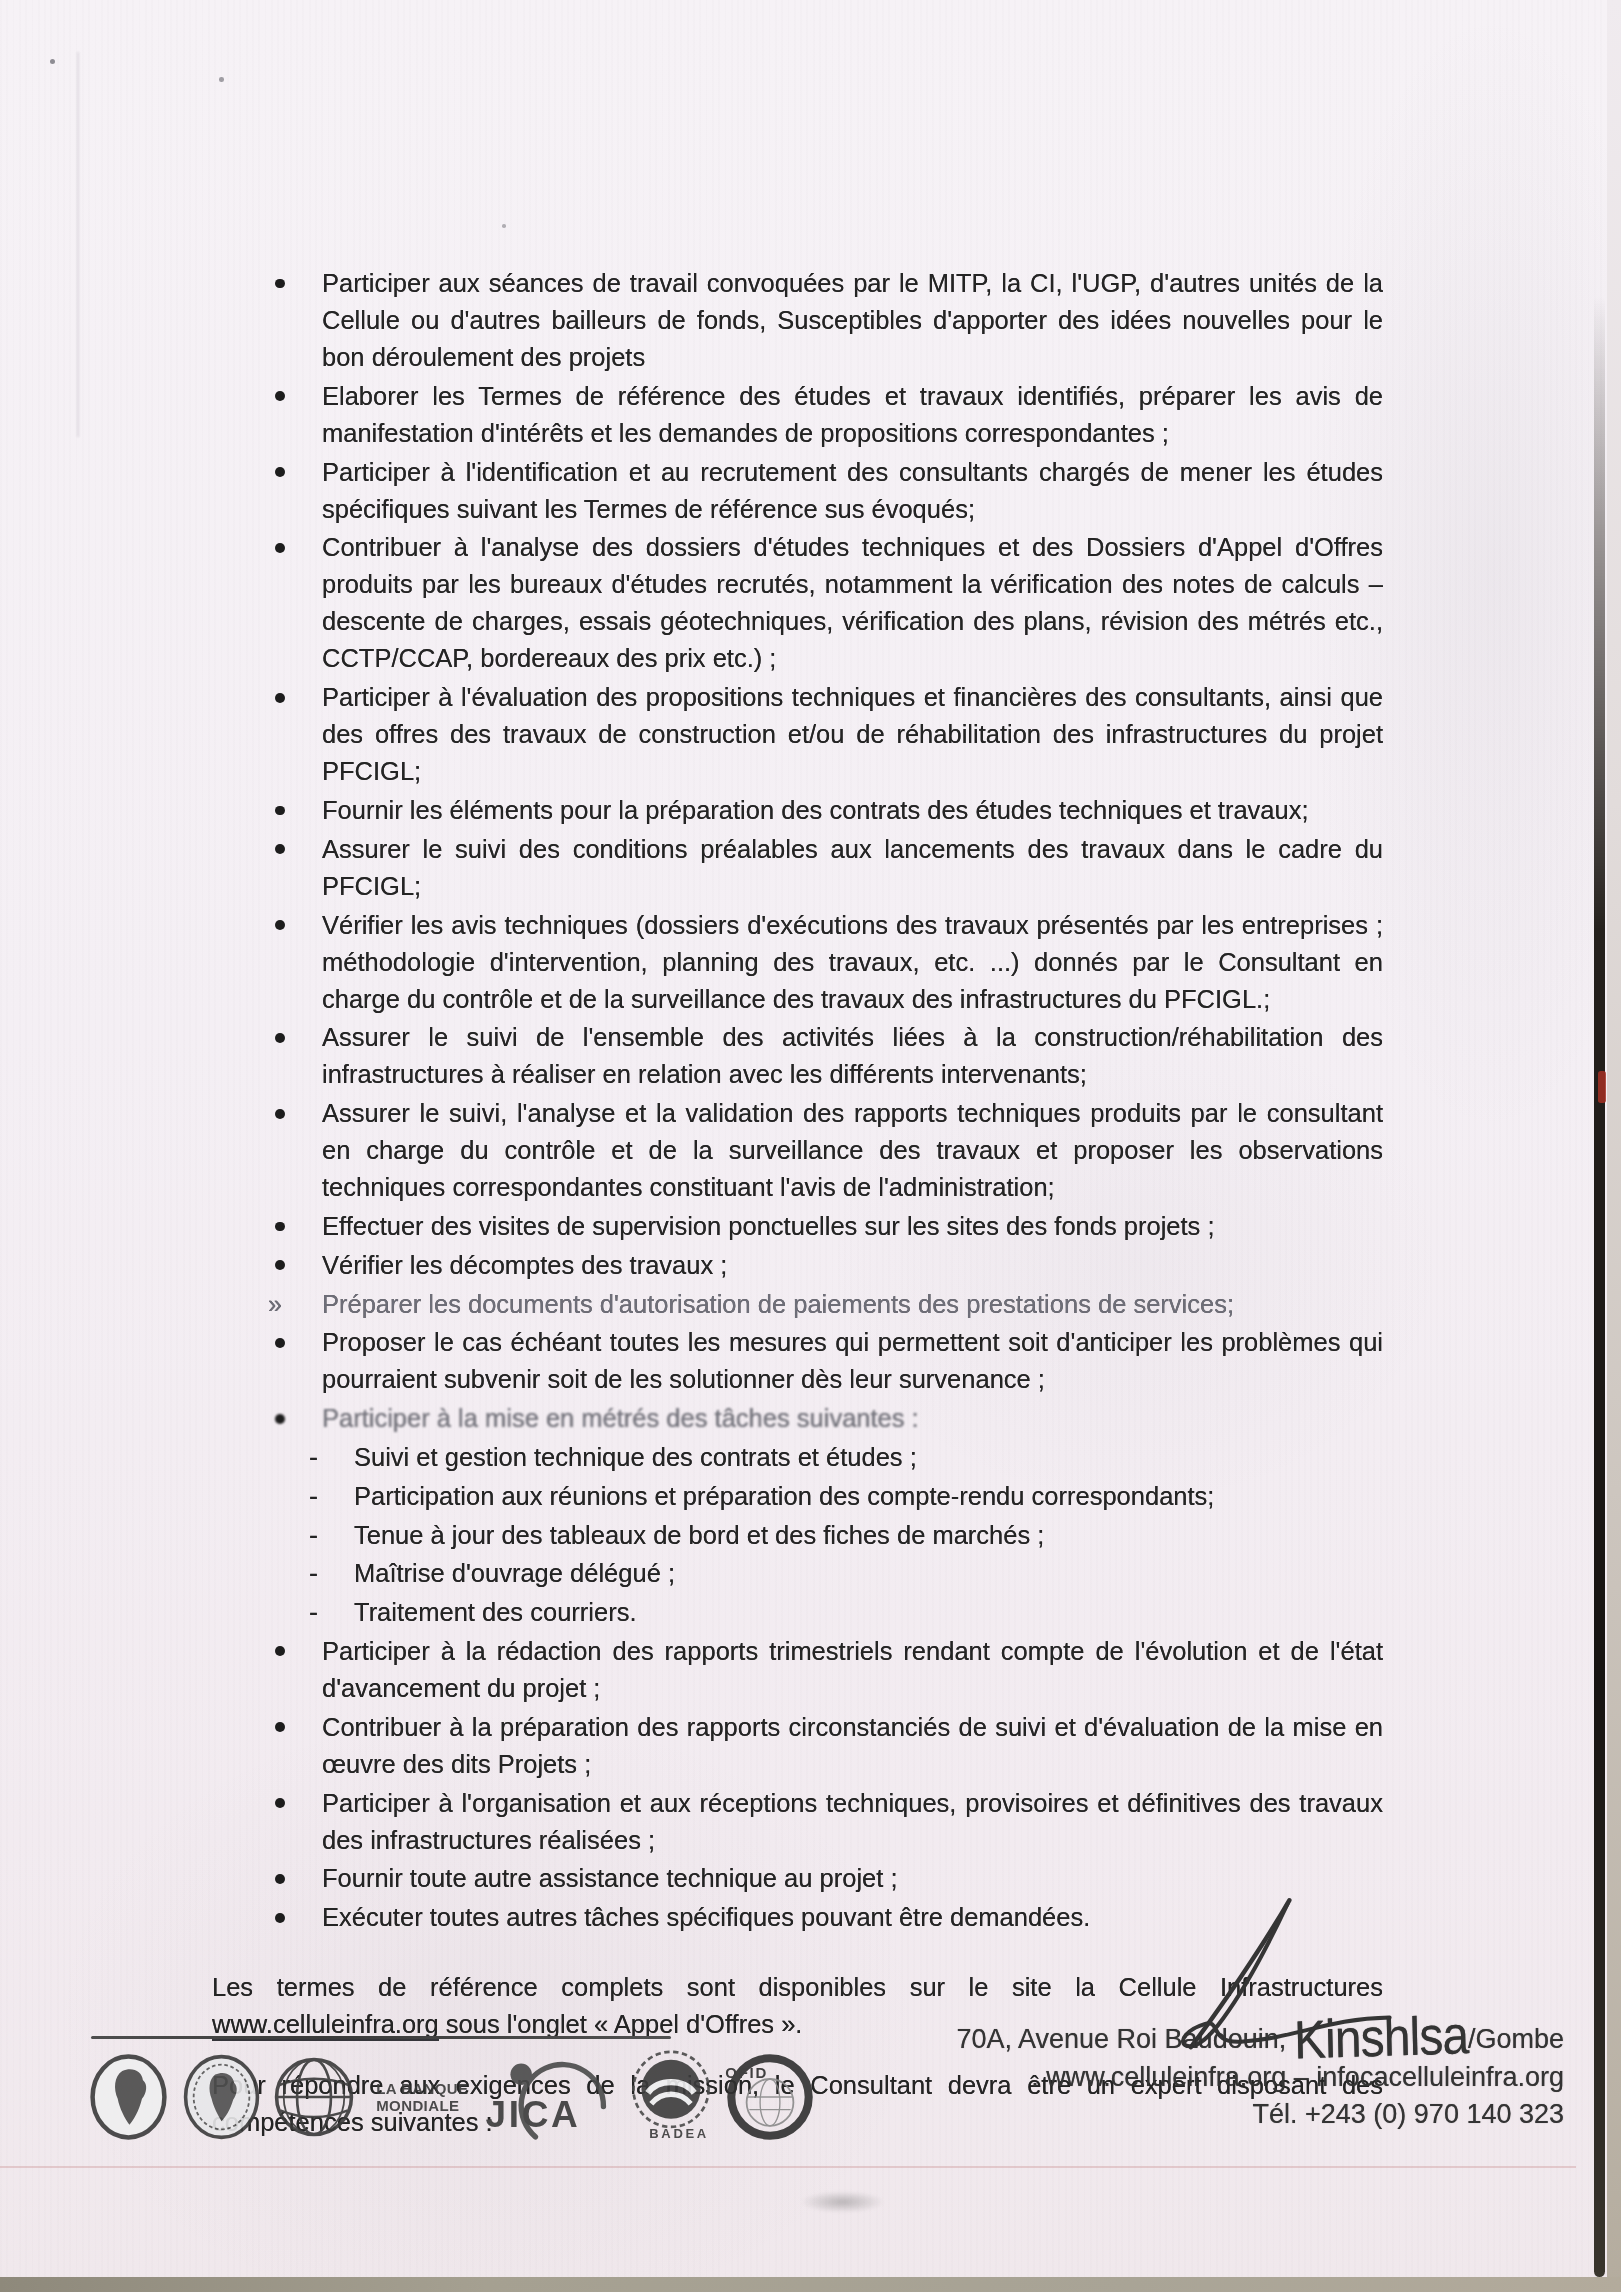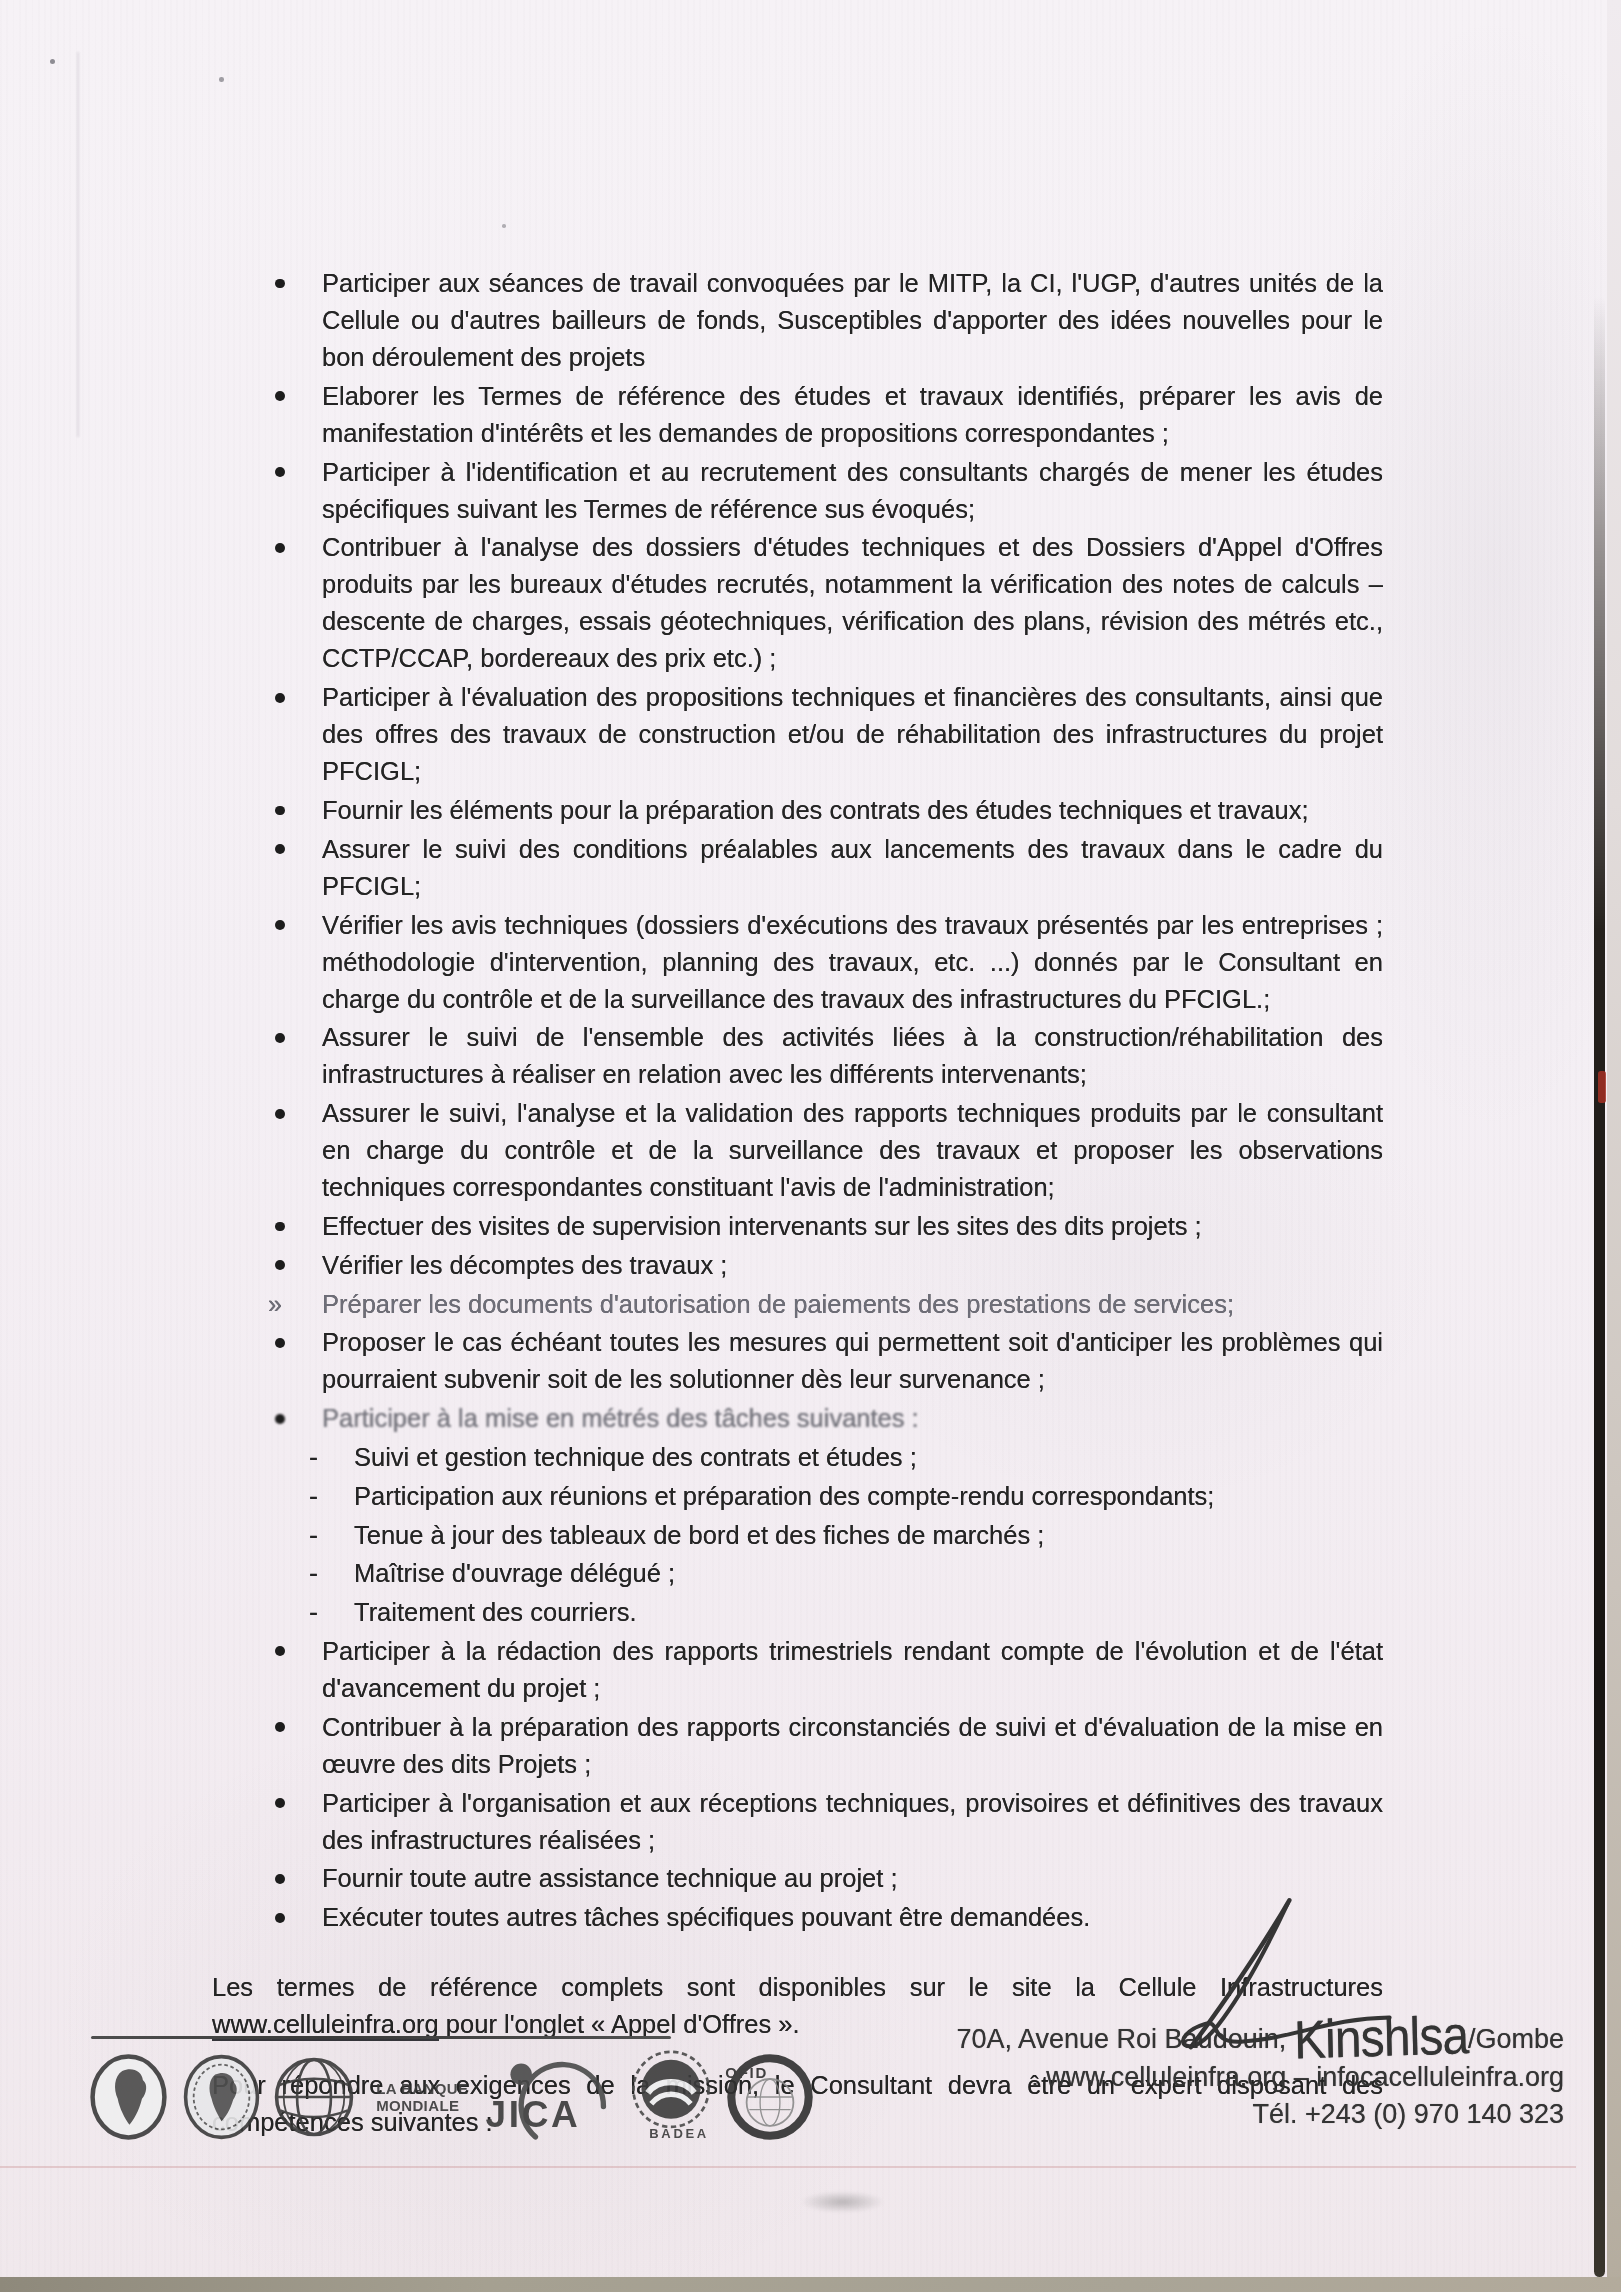--- a/index.html
+++ b/index.html
@@ -169,21 +169,21 @@
         <li class="duty">
     <span class="marker">
             <span class="dot"></span>
           </span>
     <span class="duty-text">Assurer le suivi, l'analyse et la validation des rapports techniques produits par le consultant en charge du contrôle et de la surveillance des travaux et proposer les observations techniques correspondantes constituant l'avis de l'administration;</span>
   </li>
         <li class="duty">
     <span class="marker">
             <span class="dot"></span>
           </span>
-    <span class="duty-text">Effectuer des visites de supervision intervenants sur les sites des dits projets ;</span>
+    <span class="duty-text">Effectuer des visites de supervision ponctuelles sur les sites des fonds projets ;</span>
   </li>
         <li class="duty">
     <span class="marker">
             <span class="dot"></span>
           </span>
     <span class="duty-text">Vérifier les décomptes des travaux ;</span>
   </li>
         <li class="duty raquo fade-light">
     <span class="marker">»</span>
     <span class="duty-text">Préparer les documents d'autorisation de paiements des prestations de services;</span>
@@ -246,21 +246,21 @@
   </li>
         <li class="duty">
     <span class="marker">
             <span class="dot"></span>
           </span>
     <span class="duty-text">Exécuter toutes autres tâches spécifiques pouvant être demandées.</span>
   </li>
       </ul>
 
     <p class="para para-availability">
-      <span>Les termes de référence complets sont disponibles sur le site la Cellule Infrastructures </span><span class="url-underline">www.celluleinfra.org</span><span> pour l'onglet « Appel d'Offres ».</span>
+      <span>Les termes de référence complets sont disponibles sur le site la Cellule Infrastructures </span><span class="url-underline">www.celluleinfra.org</span><span> sous l'onglet « Appel d'Offres ».</span>
     </p>
 
     <p class="para para-requirements">Pour répondre aux exigences de la mission, le Consultant devra être un expert disposant des compétences suivantes :</p>
   </div>
 
   <div class="signature">
     <svg viewBox="0 0 440 210">
       <path class="stroke" d="M150,26 C120,78 72,148 40,190" stroke-width="5" stroke-linecap="round" stroke="#1c1c1c" fill="none"></path>
       <path class="stroke" d="M148,30 C132,64 104,120 76,158 C64,175 46,194 34,188 C26,183 36,170 56,164 C74,159 60,186 96,184 C158,180 192,158 262,157" stroke-width="4.5" stroke-linecap="round" stroke="#1c1c1c" fill="none"></path>
     </svg>

